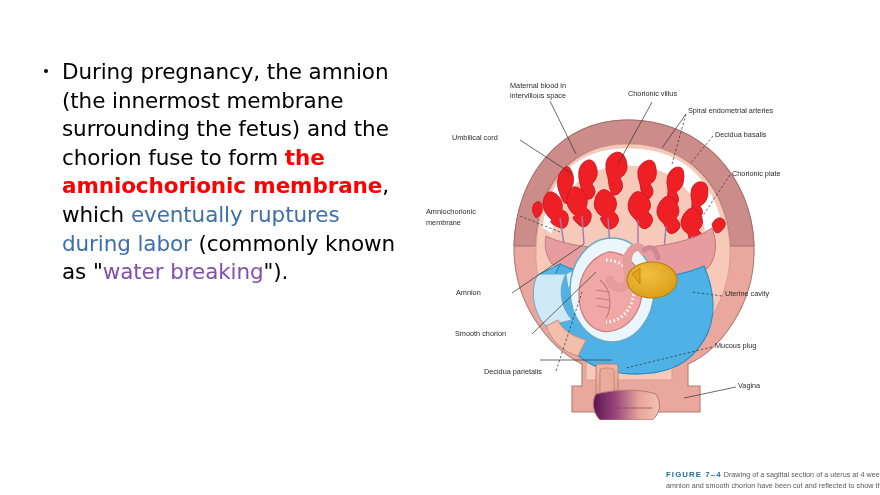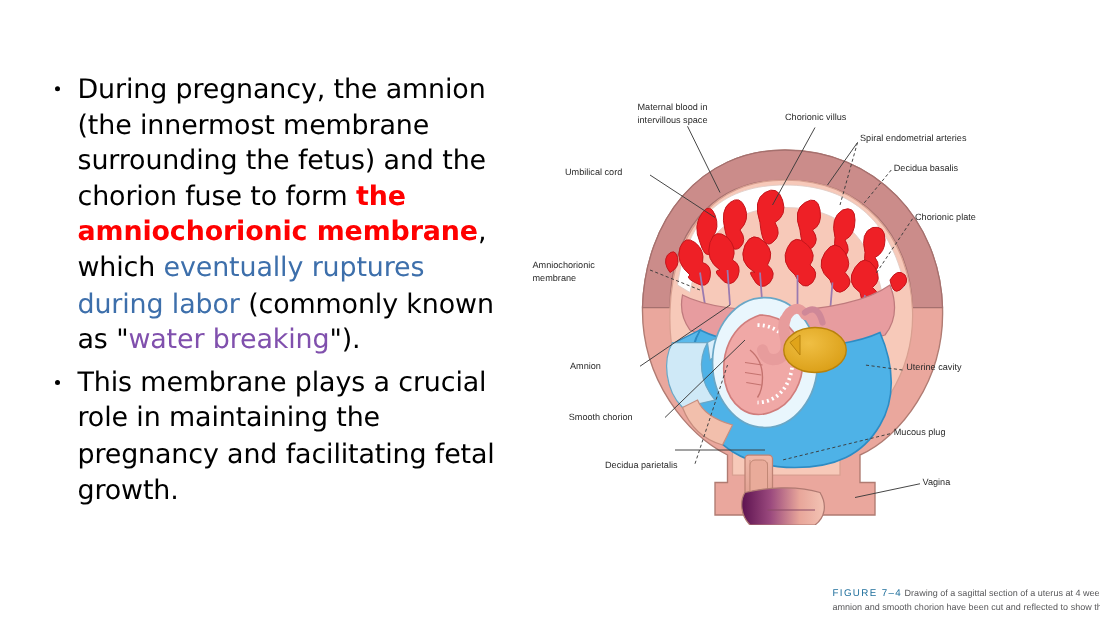--- a/index.html
+++ b/index.html
@@ -78,21 +78,21 @@
     top: 402px;
     width: 540px;
     font-family: "Liberation Sans", sans-serif;
     font-size: 7.2px;
     line-height: 10.6px;
     color: #58585a;
     letter-spacing: 0.02px;
   }
   #caption-figure-number {
     color: #1f6f9c;
-    font-weight: normal;
+    font-weight: bold;
     letter-spacing: 1.1px;
     font-size: 7.8px;
     text-align: right;
   }
   .label-text {
     font-family: "Liberation Sans", sans-serif;
     font-size: 7.3px;
     fill: #2b2b2b;
   }
 </style>
@@ -101,24 +101,20 @@
 
 <div id="slide">
 
   <div id="text-column">
 
     <div class="bullet-item">
       <span class="bullet-dot"></span>
       <span>During pregnancy, the amnion (the innermost membrane surrounding the fetus) and the chorion fuse to form </span><span class="txt-red">the amniochorionic membrane</span><span>, which </span><span class="txt-blue">eventually ruptures during labor</span><span> (commonly known as "</span><span class="txt-purple">water breaking</span><span>").</span>
     </div>
 
-    <div class="bullet-item">
-      <span class="bullet-dot"></span>
-      <span>This membrane plays a crucial role in maintaining the pregnancy and facilitating fetal growth.</span>
-    </div>
 
   </div>
 
   <div id="figure-panel">
 
     <svg id="figure-svg" viewBox="0 0 478 352">
 
       <defs>
         <linearGradient id="gradVagina" x1="0" y1="0" x2="1" y2="0">
           <stop offset="0%" stop-color="#5d1250"></stop>

